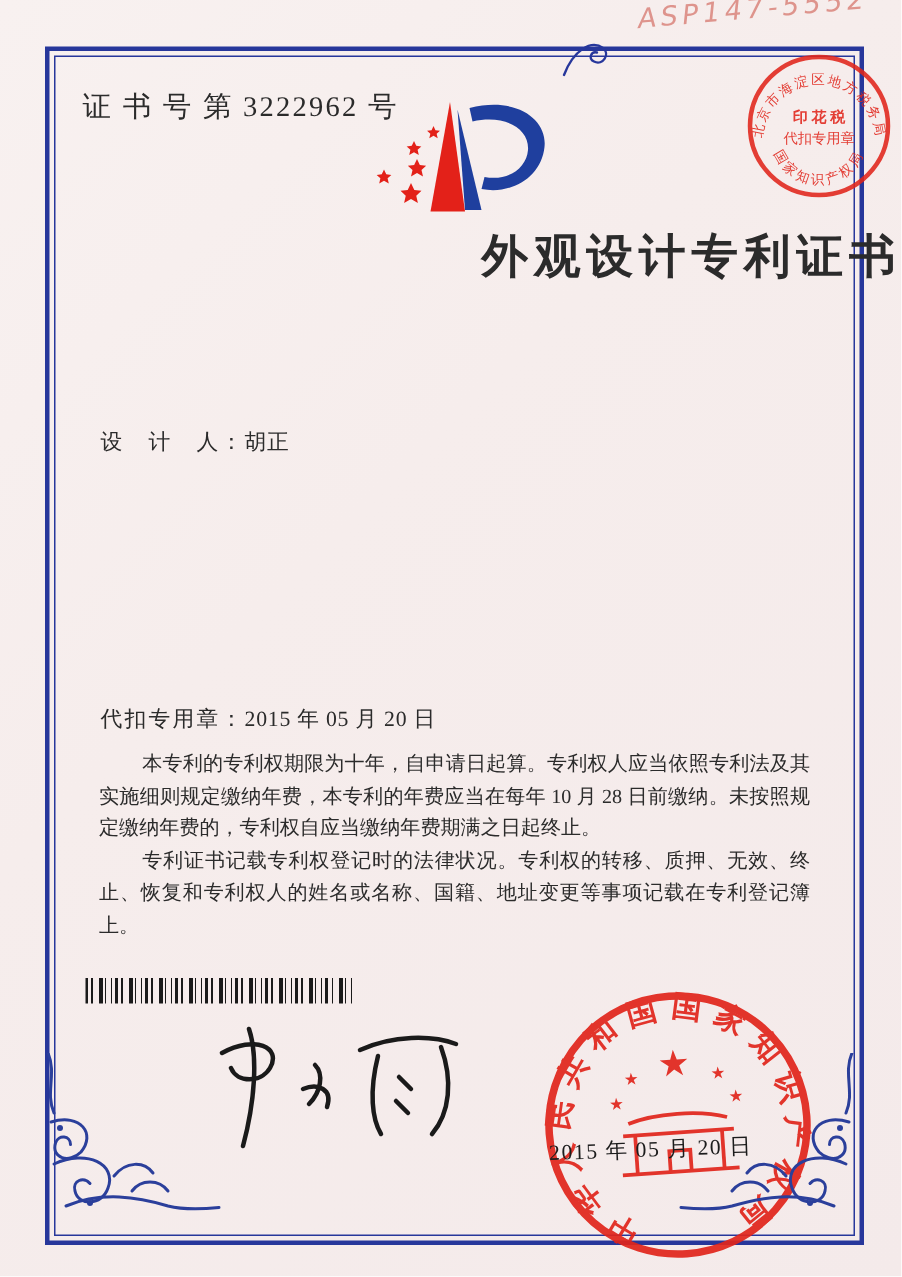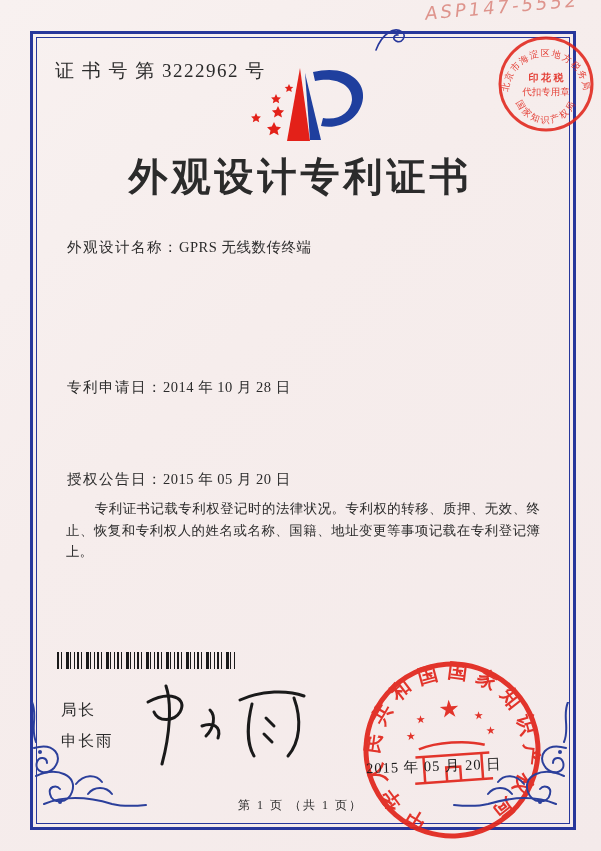--- a/index.html
+++ b/index.html
@@ -18,22 +18,22 @@
     border:1px solid #27379b;
   }
   .handwriting{
     position:absolute; left:425px; top:-4px; transform:rotate(-5deg);
     font-style:italic; font-size:18px; letter-spacing:3px;
     color:rgba(214,118,108,.75); font-family:"DejaVu Sans",sans-serif;
   }
   .cert-no{position:absolute; left:55px; top:58px; font-size:19px; letter-spacing:1.5px;}
   .logo{position:absolute; left:237px; top:56px;}
   .title{
-    position:absolute; left:0; right:0; top:150px; text-align:center;
-    font-size:39px; font-weight:bold; letter-spacing:4px;font-family:Liberation Mono, monospace;
+    position:absolute; left:0; right:0; top:150px; text-align:right;
+    font-size:31px; font-weight:bold; letter-spacing:4px;font-family:Liberation Mono, monospace;
   }
   .field{position:absolute; left:67px; font-size:14.5px; letter-spacing:.5px; white-space:nowrap;}
   .field .lbl{letter-spacing:1.5px;}
   .body-text{
     position:absolute; left:66px; top:498px; width:474px;
     font-size:13.4px; line-height:21.6px; text-align:justify;
   }
   .body-text p{margin:0; text-indent:2.15em;}
   .barcode{
     position:absolute; left:57px; top:652px; width:178px; height:17px;
@@ -86,40 +86,34 @@
       <path d="M19,57 l1.5,3.2 3.4,.4 -2.5,2.3 .8,3.4 -3.2-1.8 -3.2,1.8 .8-3.4 -2.5-2.3 3.4-.4 Z"></path>
       <path d="M37,66 l2.2,4.6 4.8,.6 -3.5,3.3 1.1,4.8 -4.6-2.6 -4.6,2.6 1.1-4.8 -3.5-3.3 4.8-.6 Z"></path>
     </g>
     <polygon points="63,12 73,85 50,85" fill="#e32119"></polygon>
     <polygon points="68,17 84,84 73,84" fill="#1f3f9e"></polygon>
     <path d="M 76,16 C 108,8 128,24 126,42 C 124,62 104,74 84,70 L 86,62 C 102,65 114,56 115,44 C 116,30 100,20 78,25 Z" fill="#1f3f9e"></path>
   </svg>
 
   <div class="title">外观设计专利证书</div>
 
-  <div class="field" style="top:238px">
-    <span class="lbl">外观设计名称：</span><span>GPRS 无线数传终端</span>
-  </div>
-  <div class="field" style="top:378px">
-    <span class="lbl">专利申请日：</span><span>2014 年 10 月 28 日</span>
+  <div class="field" style="top:285px">
+    <span class="lbl">设　计　人：</span><span>胡正</span>
   </div>
   <div class="field" style="top:470px">
-    <span class="lbl">授权公告日：</span><span>2015 年 05 月 20 日</span>
+    <span class="lbl">代扣专用章：</span><span>2015 年 05 月 20 日</span>
   </div>
 
   <div class="body-text">
+    <p>本专利的专利权期限为十年，自申请日起算。专利权人应当依照专利法及其实施细则规定缴纳年费，本专利的年费应当在每年 10 月 28 日前缴纳。未按照规定缴纳年费的，专利权自应当缴纳年费期满之日起终止。</p>
     <p>专利证书记载专利权登记时的法律状况。专利权的转移、质押、无效、终止、恢复和专利权人的姓名或名称、国籍、地址变更等事项记载在专利登记簿上。</p>
   </div>
 
   <div class="barcode"></div>
 
-  <div class="director">
-    <div>局长</div>
-    <div>申长雨</div>
-  </div>
 
   <svg class="signature" width="185" height="96" viewBox="0 0 185 96" fill="none" stroke="#1a1a1a" stroke-width="3" stroke-linecap="round">
     <path d="M 30,10 C 36,28 34,58 26,88"></path>
     <path d="M 12,26 C 34,14 52,22 44,36 C 38,46 22,46 18,36"></path>
     <path d="M 74,34 C 80,40 78,52 70,60"></path>
     <path d="M 66,50 C 76,46 86,50 82,62"></path>
     <path d="M 104,24 C 126,14 152,14 168,20"></path>
     <path d="M 116,28 C 110,52 112,70 118,80"></path>
     <path d="M 158,22 C 166,44 164,66 152,80"></path>
     <path d="M 130,42 l 8,8"></path>
@@ -182,15 +176,14 @@
     <path d="M 6,0 C 12,14 4,26 10,40"></path>
     <path d="M 8,46 C 28,40 38,54 28,66 C 20,74 8,70 11,60 C 13,54 21,55 21,61"></path>
     <path d="M 10,74 C 32,64 52,74 46,90 C 42,102 26,102 24,92 C 22,85 30,82 34,87"></path>
     <path d="M 18,102 C 42,92 66,96 86,102 C 98,105 110,104 120,103"></path>
     <path d="M 50,82 C 58,72 70,72 76,80"></path>
     <path d="M 62,92 C 68,84 80,84 86,92"></path>
     <circle cx="14" cy="50" r="2" fill="#2b3f9b" stroke="none"></circle>
     <circle cx="34" cy="100" r="2" fill="#2b3f9b" stroke="none"></circle>
   </svg>
 
-  <div class="footer">第 1 页 （共 1 页）</div>
 
 </div>
 
 </body></html>

